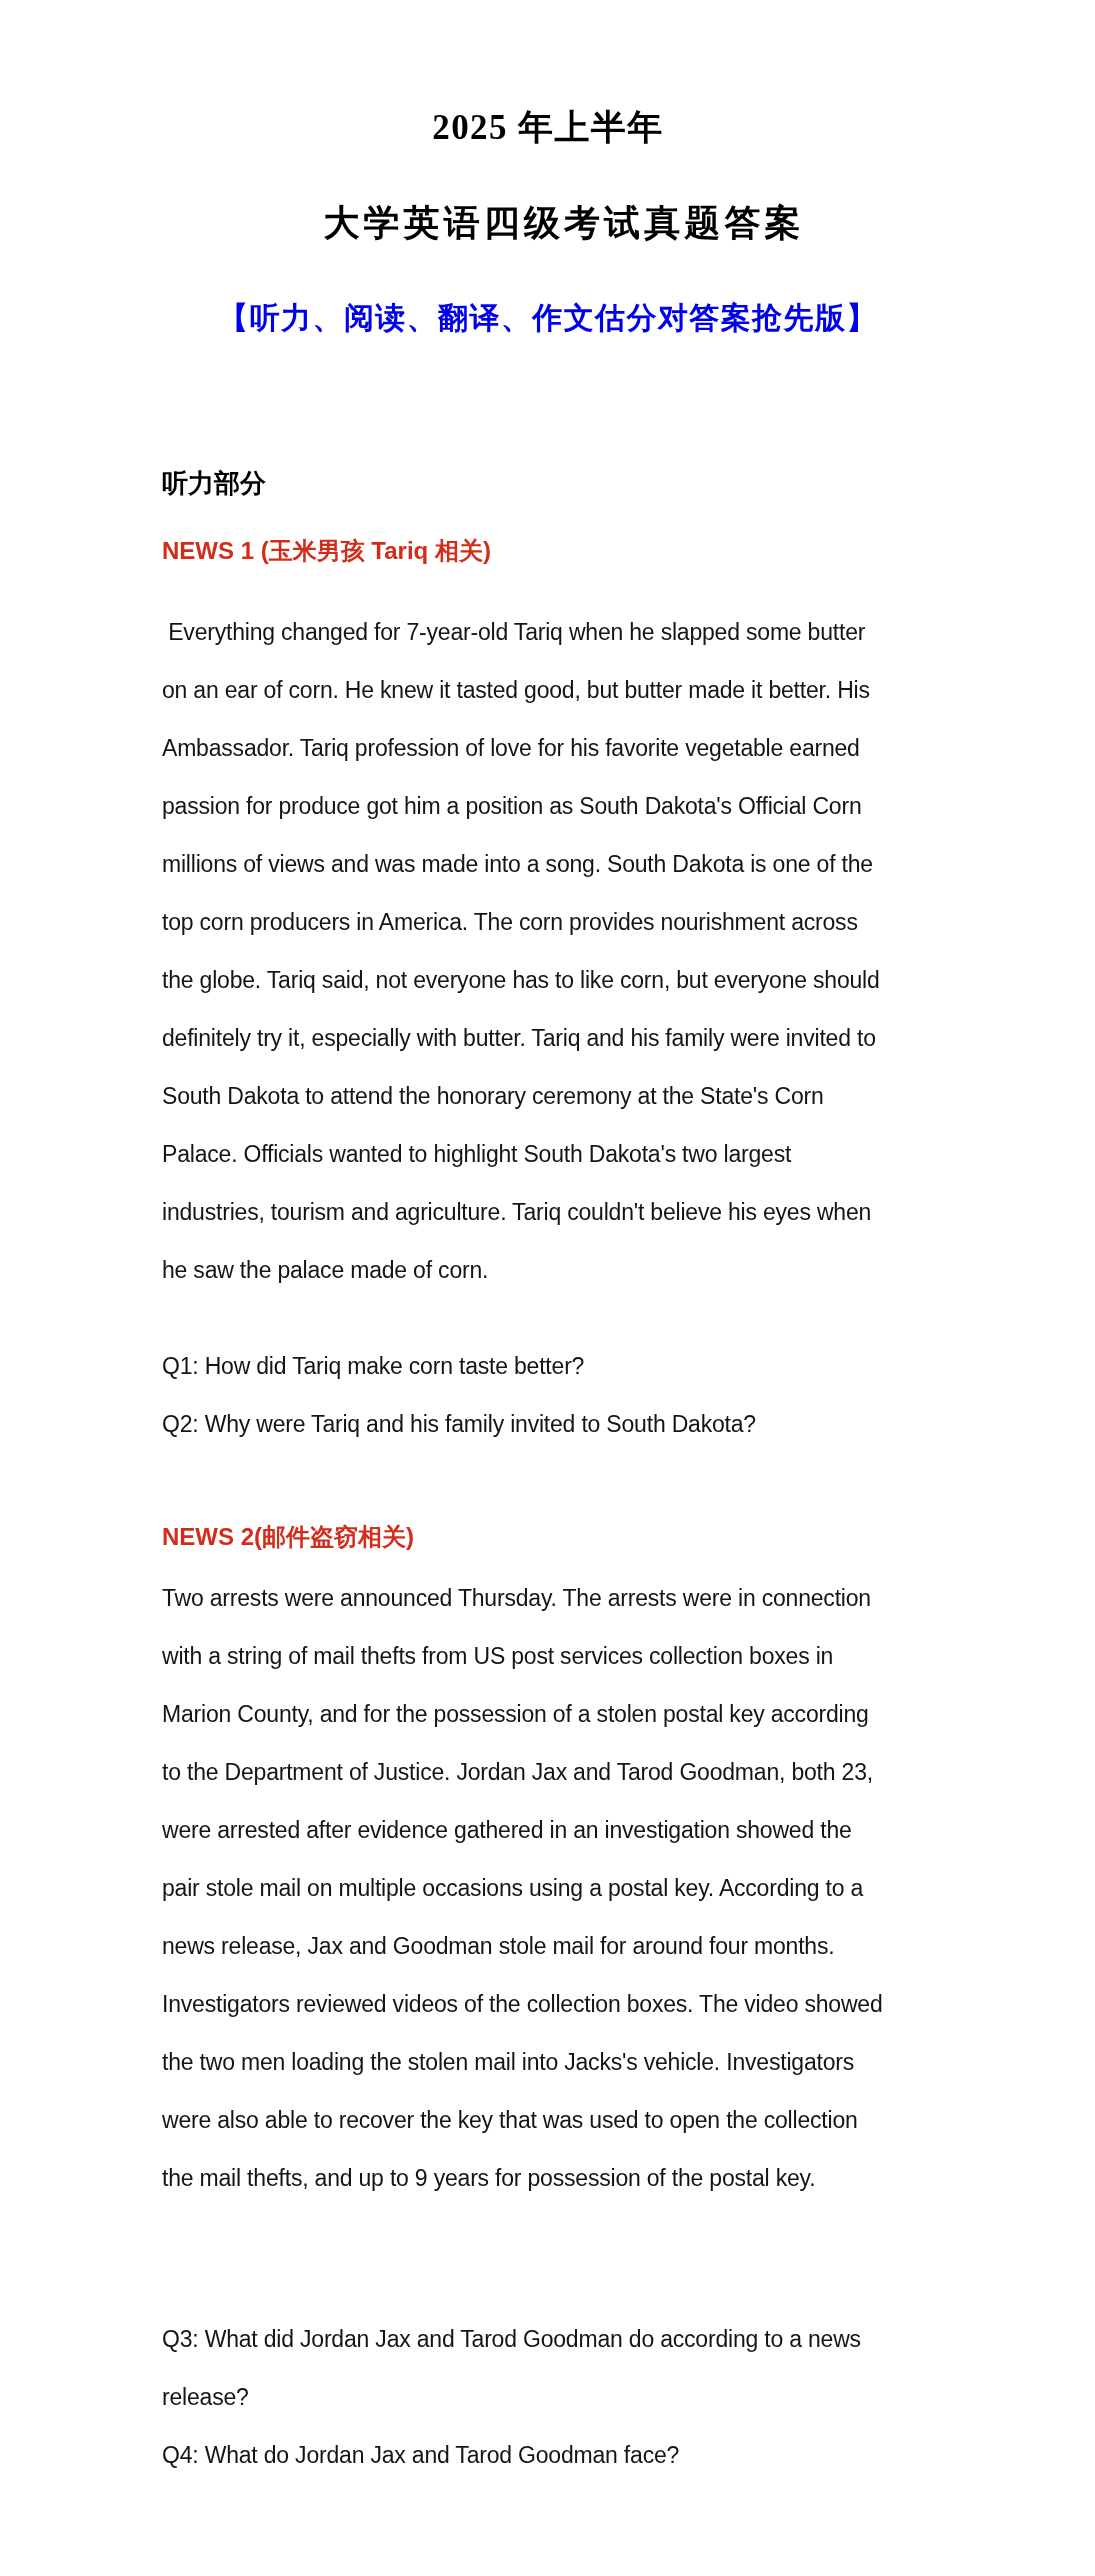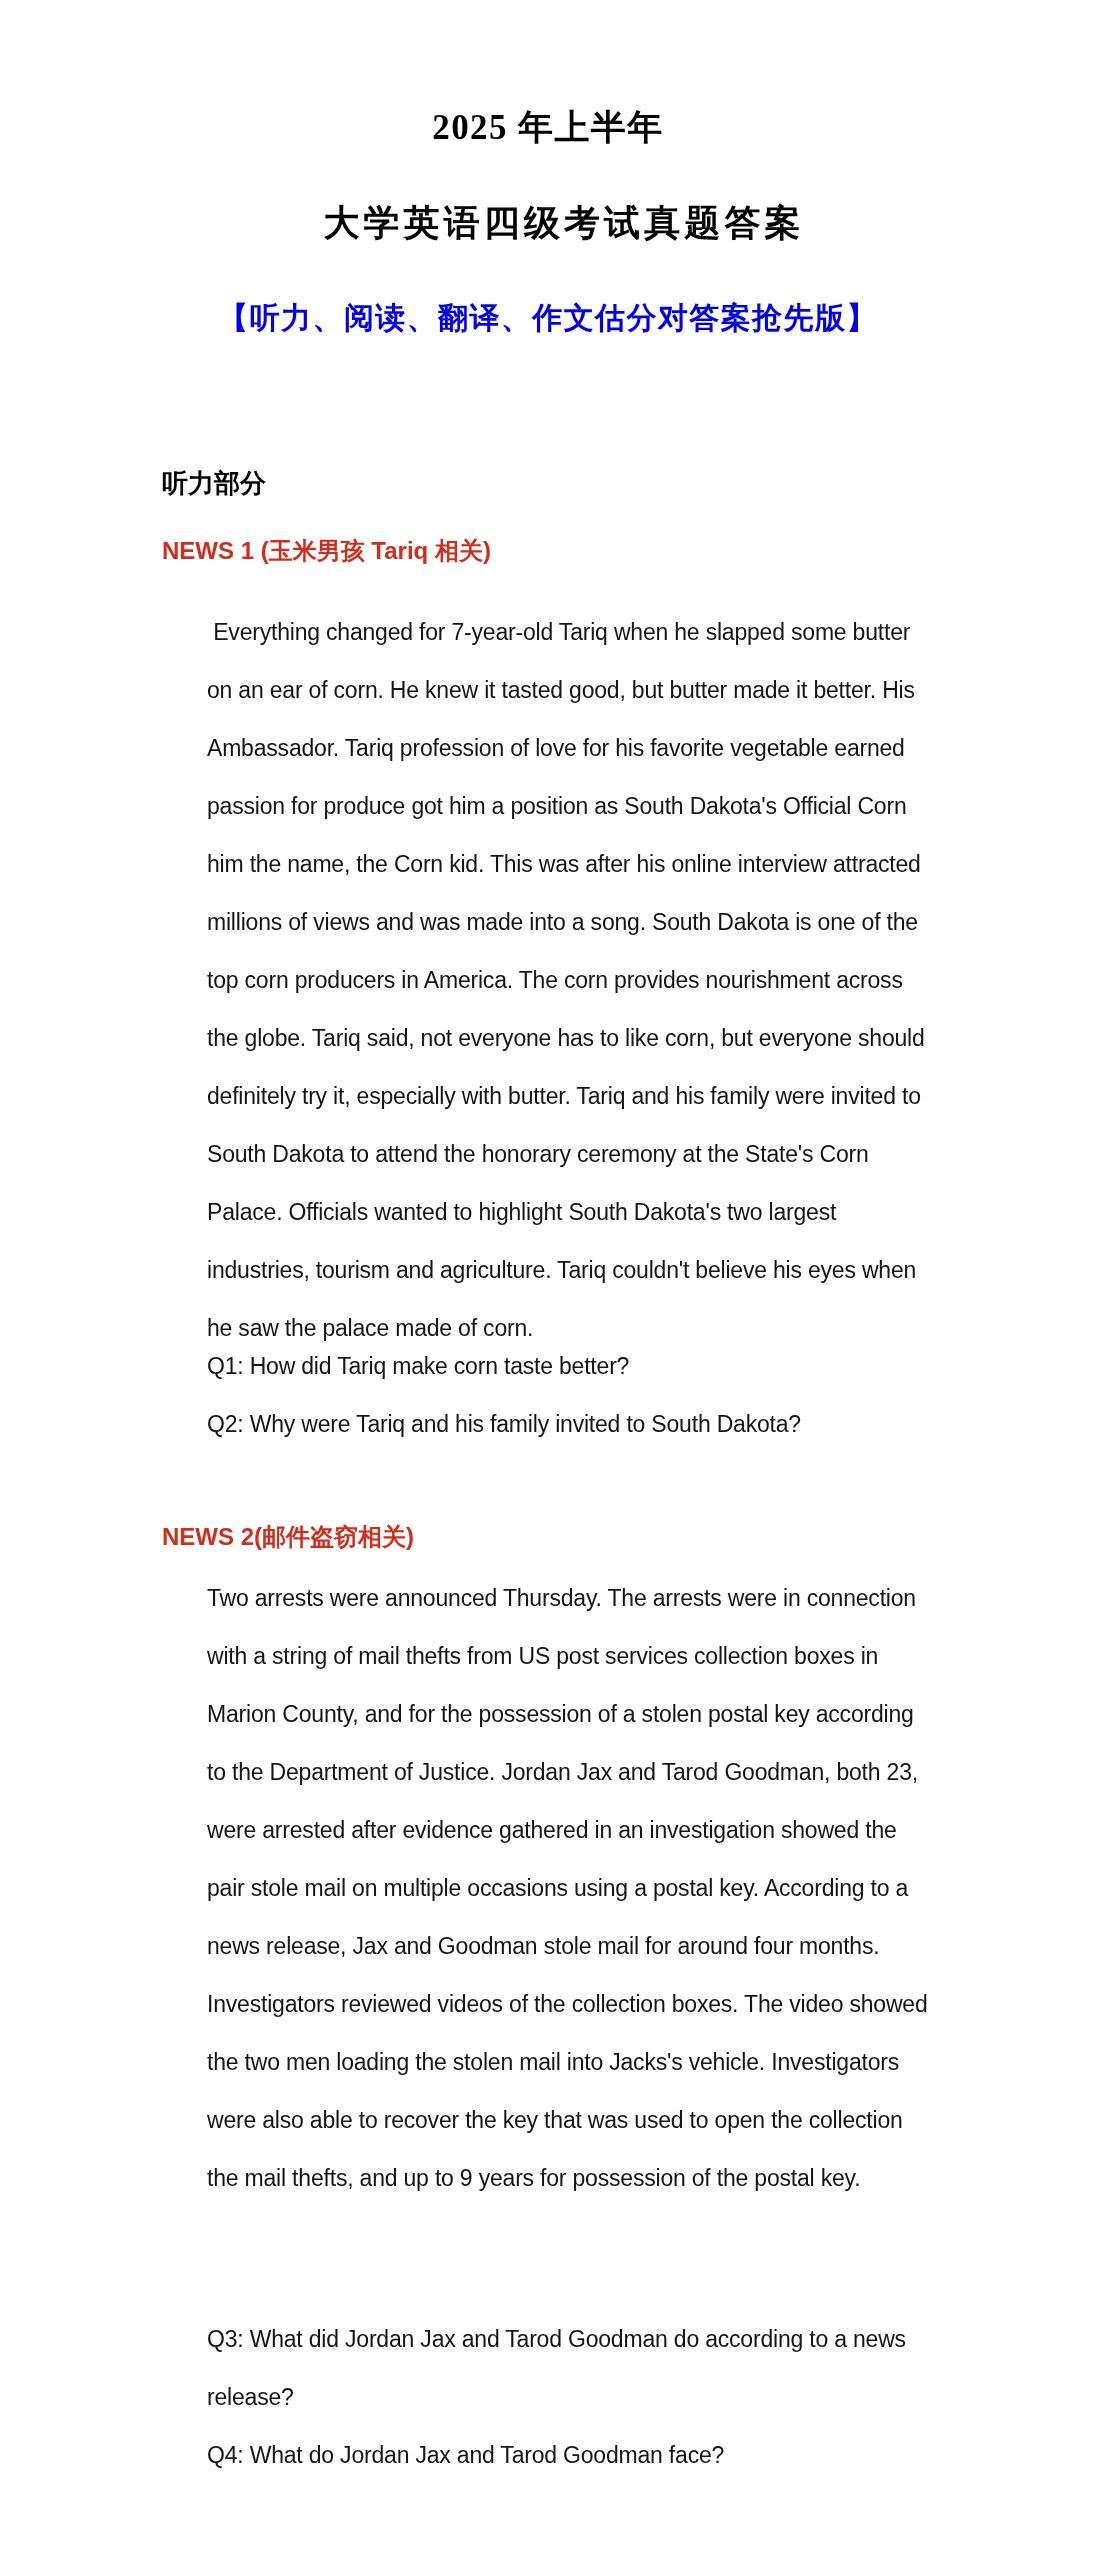--- a/index.html
+++ b/index.html
@@ -64,21 +64,20 @@
 
   .body-block {
     font-size: 23px;
     color: #151515;
     letter-spacing: -0.2px;
   }
   .body-block .line {
     height: 58px;
     line-height: 58px;
     white-space: pre;
-    margin-left: 45px;
   }
   #news1-para { top: 603px; }
   #news1-questions { top: 1337px; }
   #news2-para { top: 1569px; }
   #news2-questions { top: 2310px; }
 </style>
 </head>
 <body>
 
 <div id="page">
@@ -91,21 +90,20 @@
 
   <div id="listening-heading" class="abs content-col section-heading">听力部分</div>
 
   <div id="news1-heading" class="abs content-col news-heading">NEWS 1 (玉米男孩 Tariq 相关)</div>
 
   <div id="news1-para" class="abs content-col body-block">
       <div class="line"> Everything changed for 7-year-old Tariq when he slapped some butter</div>
       <div class="line">on an ear of corn. He knew it tasted good, but butter made it better. His</div>
       <div class="line">Ambassador. Tariq profession of love for his favorite vegetable earned</div>
       <div class="line">passion for produce got him a position as South Dakota's Official Corn</div>
-      <div class="line">him the name, the Corn kid. This was after his online interview attracted</div>
       <div class="line">millions of views and was made into a song. South Dakota is one of the</div>
       <div class="line">top corn producers in America. The corn provides nourishment across</div>
       <div class="line">the globe. Tariq said, not everyone has to like corn, but everyone should</div>
       <div class="line">definitely try it, especially with butter. Tariq and his family were invited to</div>
       <div class="line">South Dakota to attend the honorary ceremony at the State's Corn</div>
       <div class="line">Palace. Officials wanted to highlight South Dakota's two largest</div>
       <div class="line">industries, tourism and agriculture. Tariq couldn't believe his eyes when</div>
       <div class="line">he saw the palace made of corn.</div>
     </div>
 

